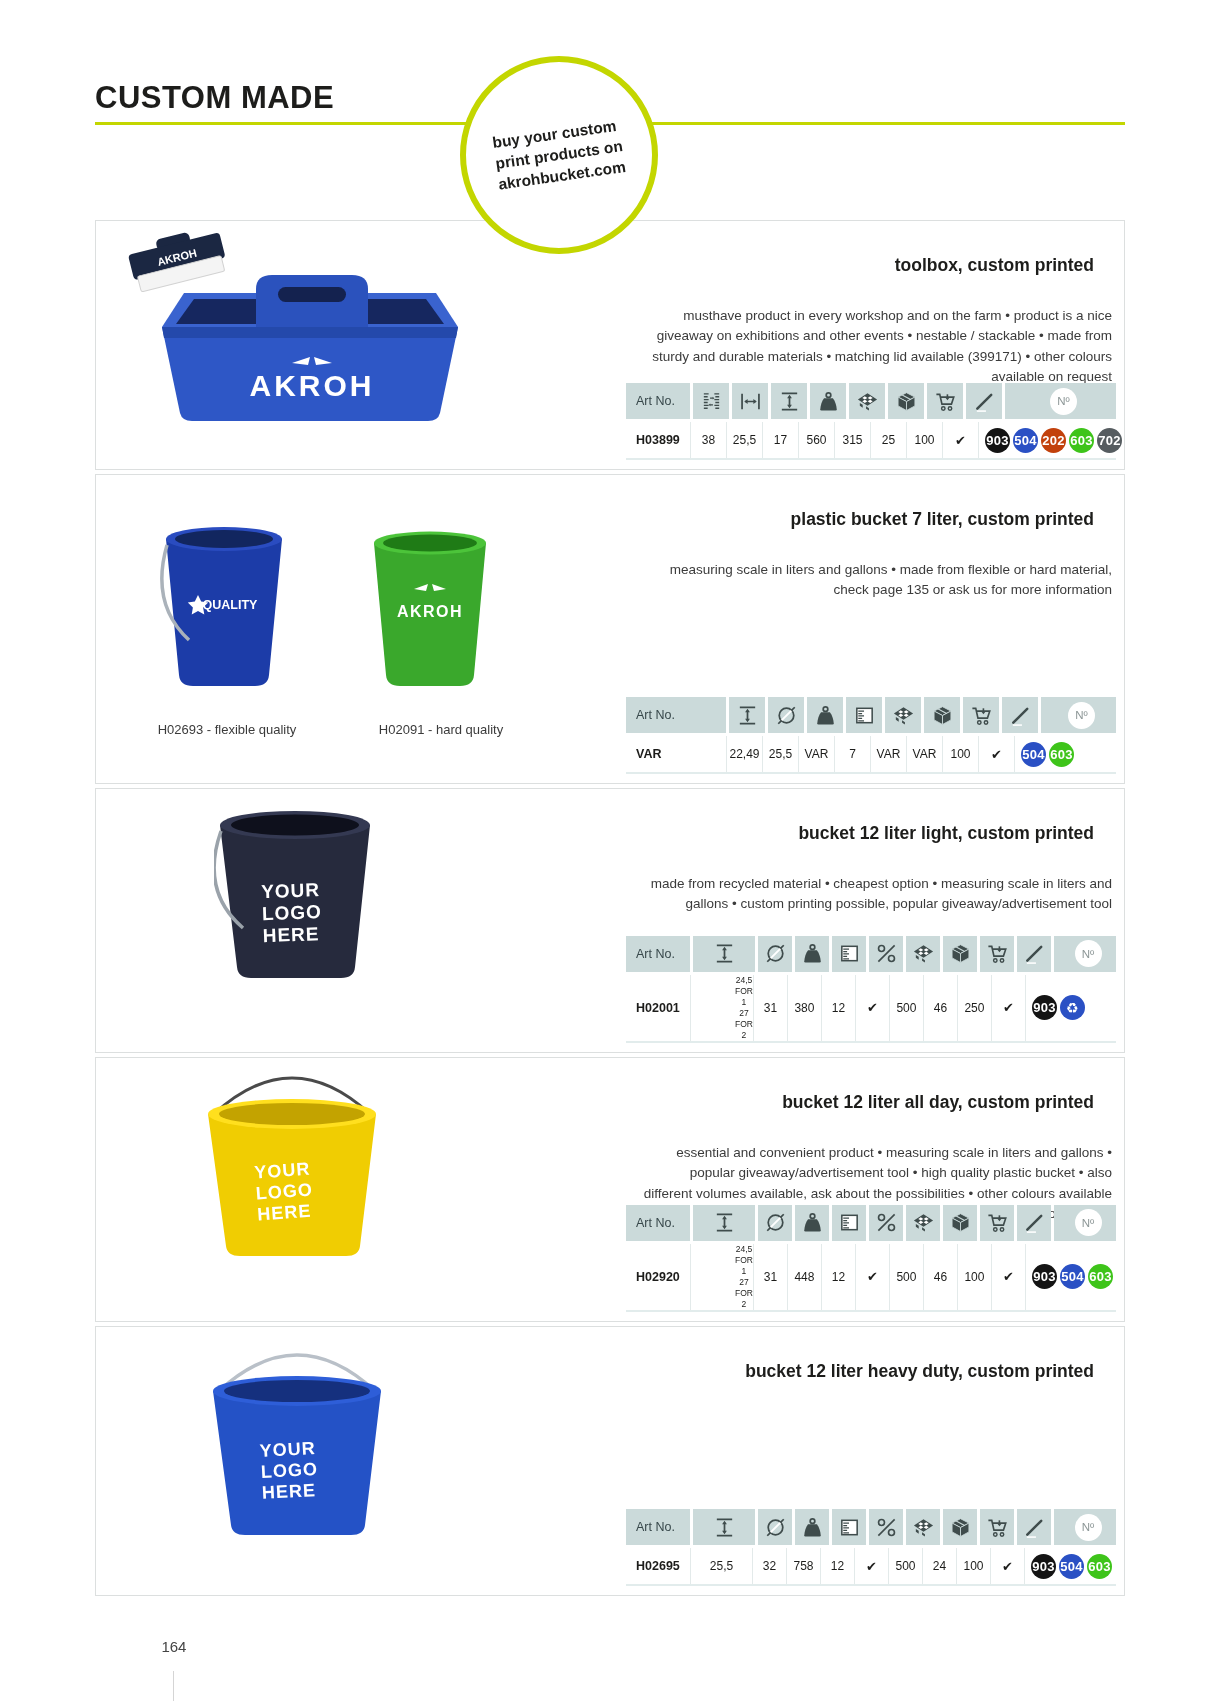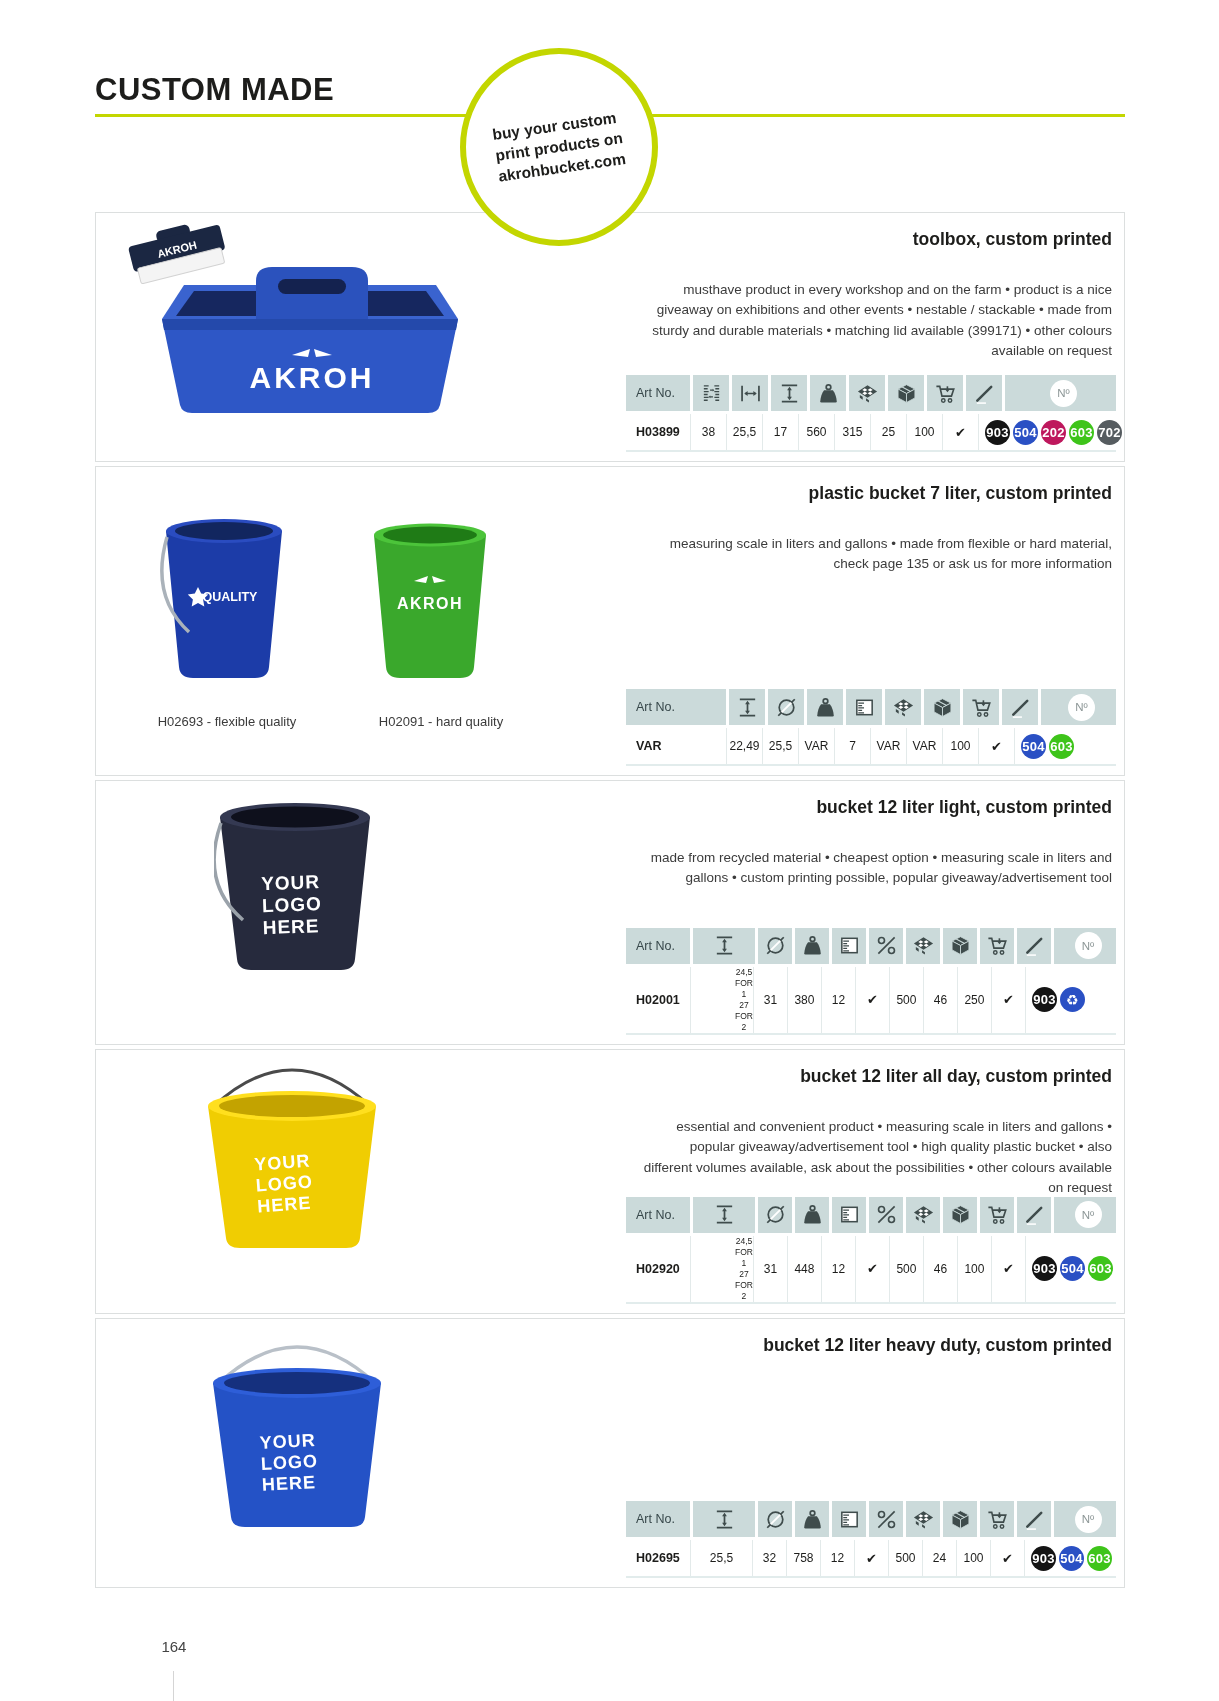--- a/index.html
+++ b/index.html
@@ -1,29 +1,29 @@
 <!DOCTYPE html>
 <html><head>
 <meta charset="utf-8">
 <style>
   html,body{margin:0;padding:0;background:#fff;}
   body{width:1219px;height:1701px;position:relative;font-family:"Liberation Sans","DejaVu Sans",sans-serif;color:#1d1d1b;overflow:hidden;}
-  .content{position:absolute;left:95px;top:0;width:1030px;height:1590px;}
+  .content{position:absolute;left:95px;top:8px;width:1030px;height:1590px;}
   
   .page-title{position:absolute;left:0;top:72px;margin:0;font-size:31px;font-weight:800;letter-spacing:.5px;color:#1d1d1b;}
   .title-rule{position:absolute;left:0;top:114px;width:1030px;height:3px;background:#c3d600;}
   .badge{position:absolute;left:365px;top:48px;width:186px;height:186px;border-radius:50%;background:#fff;border:6px solid #c3d600;display:flex;align-items:center;justify-content:center;z-index:5;}
   .badge-text{transform:rotate(-8deg);font-weight:700;font-size:15.5px;line-height:1.35;color:#1d1d1b;}
   .badge-text span{display:block;}
   
   .sections{position:absolute;left:0;top:212px;width:1030px;}
   .product{position:relative;background:#fff;border:1px solid #dcdfdf;margin-bottom:4px;box-sizing:border-box;}
   .s1{height:250px;} .s2{height:310px;} .s3{height:265px;} .s4{height:265px;} .s5{height:270px;}
   .pright{position:absolute;right:12px;top:16px;width:520px;text-align:right;}
-  .ptitle{margin:0;font-size:17.5px;font-weight:700;color:#1d1d1b;}
+  .ptitle{margin:18px;font-size:17.5px;font-weight:700;color:#1d1d1b;}
   .pdesc{margin:30px 0 0 0;font-size:13.5px;line-height:1.5;color:#3b3b3b;width:470px;margin-left:auto;}
   .caption{position:absolute;font-size:13px;color:#3b3b3b;text-align:center;}
   .cap1{left:0;top:247px;width:262px;}
   .cap2{left:212px;top:247px;width:266px;}
   
   .ptable{position:absolute;right:8px;bottom:9px;width:490px;}
   .trow{display:flex;}
   .thead{height:36px;margin-bottom:3px;border-radius:11px;}
   .thead .tcell{background:#cbdada;margin-right:3px;}
   .thead .tcell:last-child{margin-right:0;}
@@ -220,21 +220,21 @@
             <div class="tcell c-icon">25,5</div>
             <div class="tcell c-icon">17</div>
             <div class="tcell c-icon">560</div>
             <div class="tcell c-icon">315</div>
             <div class="tcell c-icon">25</div>
             <div class="tcell c-icon">100</div>
             <div class="tcell c-icon check">✔</div>
             <div class="tcell c-colors">
               <span class="dot" style="background:#141414">903</span>
               <span class="dot" style="background:#2a50c4">504</span>
-              <span class="dot" style="background:#be185d">202</span>
+              <span class="dot" style="background:#c2410c">202</span>
               <span class="dot" style="background:#3ec41a">603</span>
               <span class="dot" style="background:#565c60">702</span>
             </div>
           </div>
         </div>
     </section>
 
     <section class="product s2">
       <svg class="pimg" style="left:62px;top:34px;width:132px;height:202px" viewBox="0 0 132 202">
         <path d="M8,30 L124,30 L111,166 Q110,177 97,177 L35,177 Q22,177 21,166Z" fill="#1c3ca8"></path>

